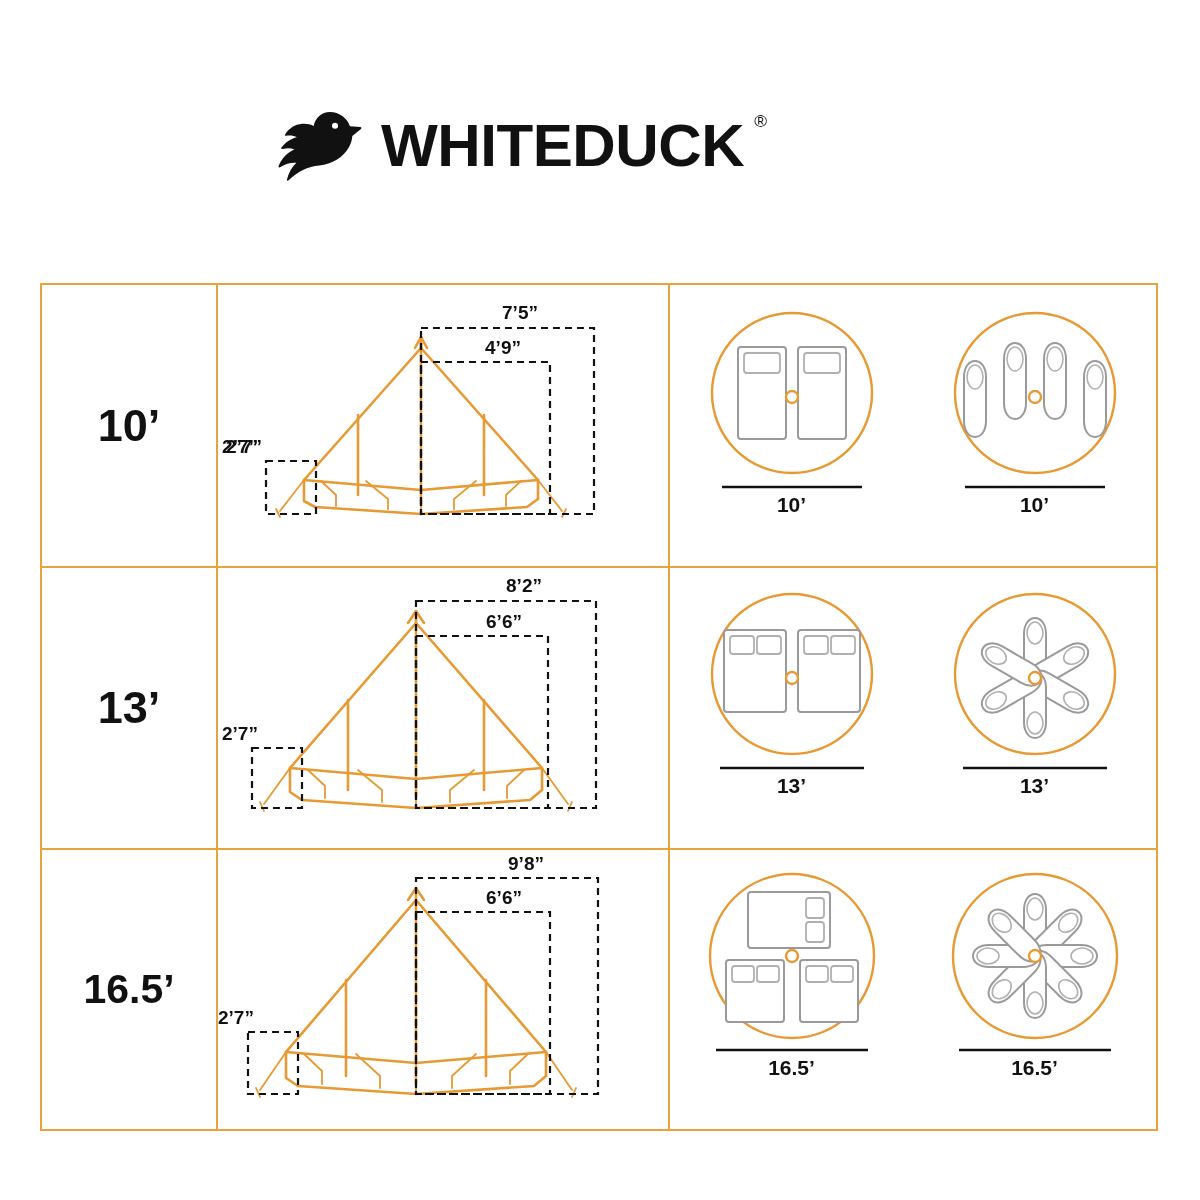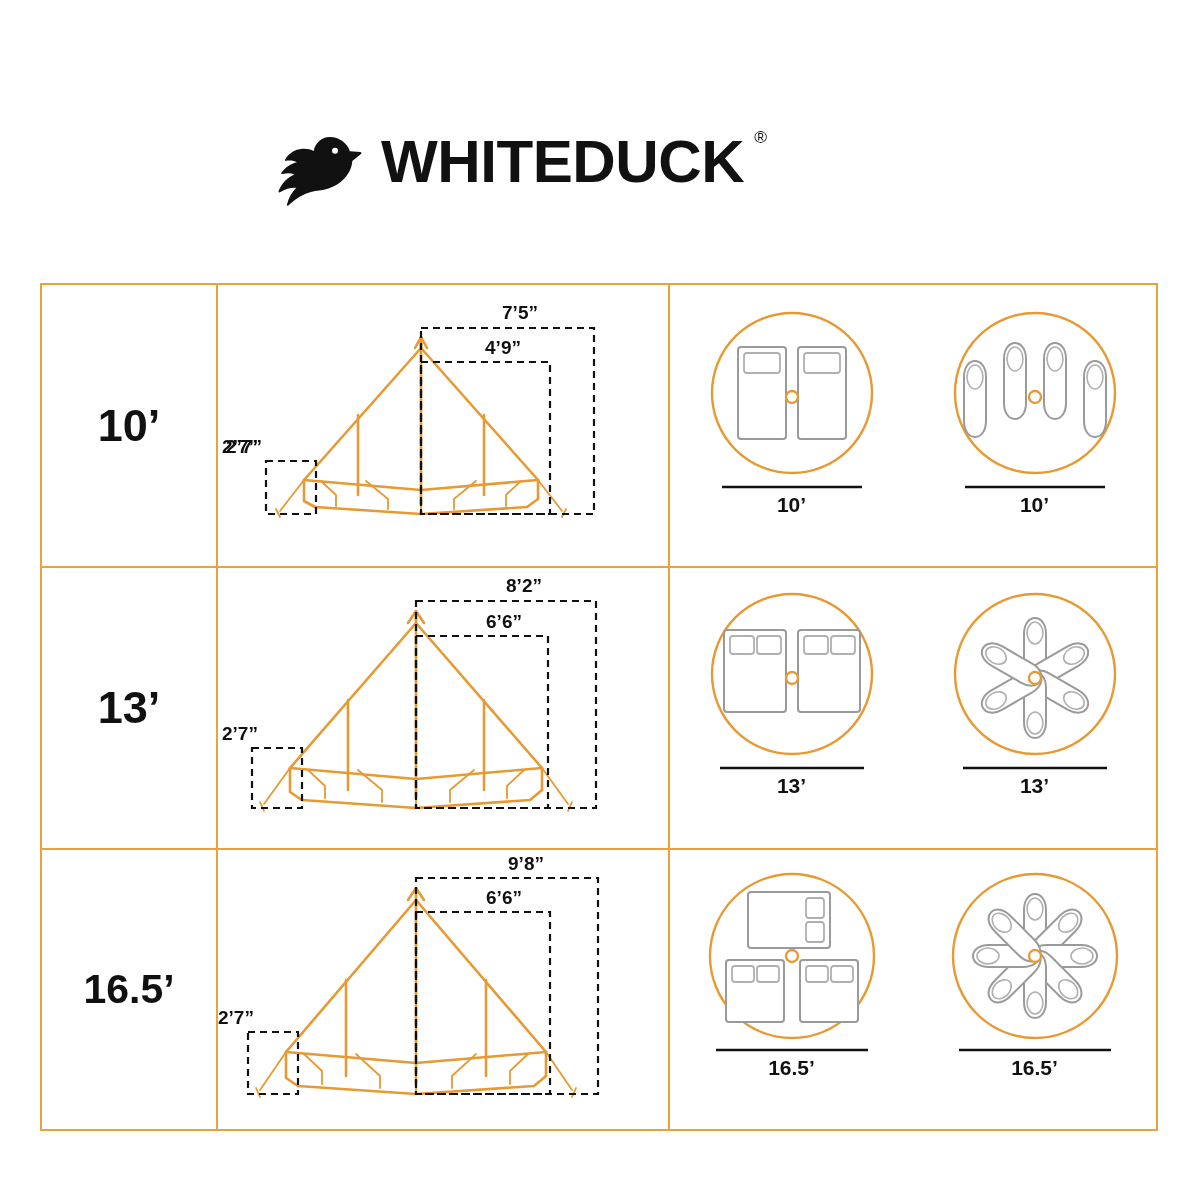--- a/index.html
+++ b/index.html
@@ -20,23 +20,23 @@
     height: 1200px;
   }
 
   
   .brand {
     position: absolute;
     top: 108px;
     left: 0;
     width: 1008px;
     display: flex;
+    align-items: center;
     justify-content: center;
     gap: 18px;
-    margin-top: 25px;
   }
   .brand-logo {
     width: 92px;
     height: 76px;
     display: block;
   }
   .brand-wordmark {
     position: relative;
     font-family: "Liberation Sans", sans-serif;
     font-weight: 700;

